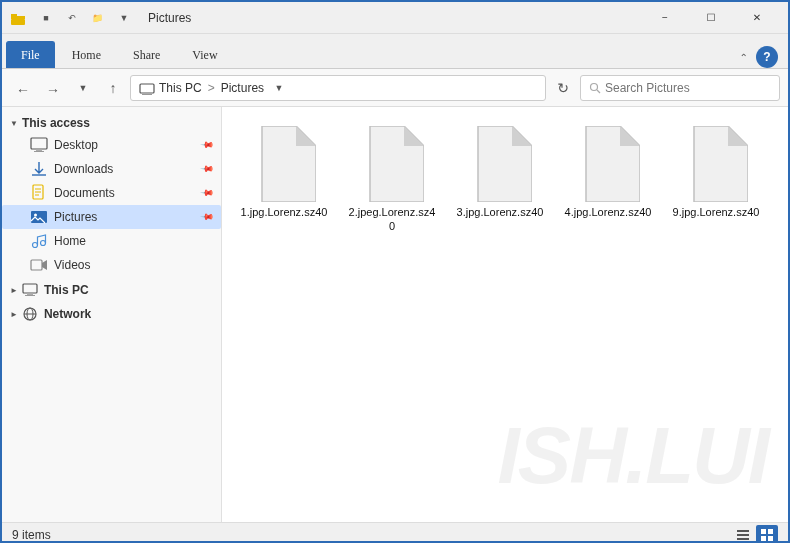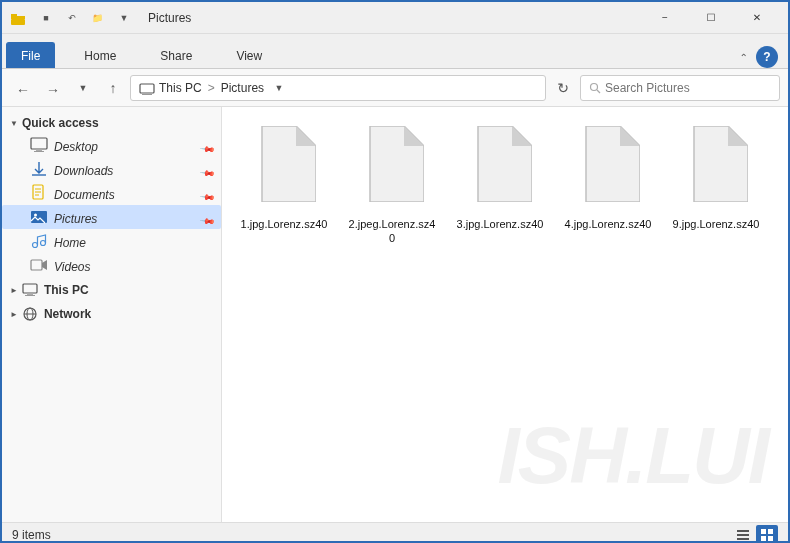--- a/index.html
+++ b/index.html
@@ -77,24 +77,25 @@
       align-items: flex-end;
       height: 34px;
       padding: 0 4px;
     }
     .ribbon-tab {
       padding: 6px 14px 5px;
       font-size: 12px;
       cursor: pointer;
       border: 1px solid transparent;
       border-bottom: none;
-      margin-right: 14px;
+      margin-right: 2px;
       color: #333;
       background: transparent;
       border-radius: 3px 3px 0 0;
+      font-family: Liberation Serif, serif;
     }
     .ribbon-tab.active {
       background: #2d6bb5;
       color: #fff;
       border-color: #2d6bb5;
     }
     .ribbon-right {
       margin-left: auto;
       display: flex;
       align-items: center;
@@ -208,28 +209,27 @@
       cursor: pointer;
       user-select: none;
     }
     .sidebar-section-header .chevron {
       font-size: 8px;
       margin-right: 4px;
       color: #555;
     }
     .sidebar-item {
       display: flex;
-      align-items: flex-end;
+      align-items: center;
       padding: 3px 8px 3px 28px;
       font-size: 12px;
       color: #333;
       cursor: pointer;
       border-radius: 2px;
       position: relative;
-      font-style: italic;
     }
     .sidebar-item.active { background: #cce0ff; }
     .sidebar-item .icon {
       width: 18px; height: 18px;
       margin-right: 6px;
       display: flex; align-items: center; justify-content: center;
       flex-shrink: 0;
     }
     .sidebar-item .pin-icon {
       margin-left: auto;
@@ -284,21 +284,21 @@
       justify-content: center;
     }
     .file-icon svg { width: 64px; height: 76px; }
     .file-label {
       font-size: 11px;
       text-align: center;
       color: #111;
       word-break: break-word;
       max-width: 96px;
       line-height: 1.3;
-      margin-top: 15px;
+      margin-top: 3px;
     }
 
     
     .status-bar {
       height: 24px;
       background: #f0f0f0;
       border-top: 1px solid #ddd;
       display: flex;
       align-items: center;
       padding: 0 10px;
@@ -385,21 +385,21 @@
   </div>
 </div>
 
 <div class="main-layout">
 
   <div class="sidebar">
 
     <div class="sidebar-section">
       <div class="sidebar-section-header">
         <span class="chevron">▼</span>
-        <span>Quick access</span>
+        <span>This access</span>
       </div>
 
       <div class="sidebar-item">
         <span class="icon">
           <svg width="18" height="18" viewBox="0 0 18 18">
               <rect x="1" y="2" width="16" height="11" rx="1" fill="none" stroke="#555" stroke-width="1.2"></rect>
               <rect x="6" y="13" width="6" height="2" fill="#aaa"></rect>
               <rect x="4" y="15" width="10" height="1" fill="#999"></rect>
             </svg>
         </span>

